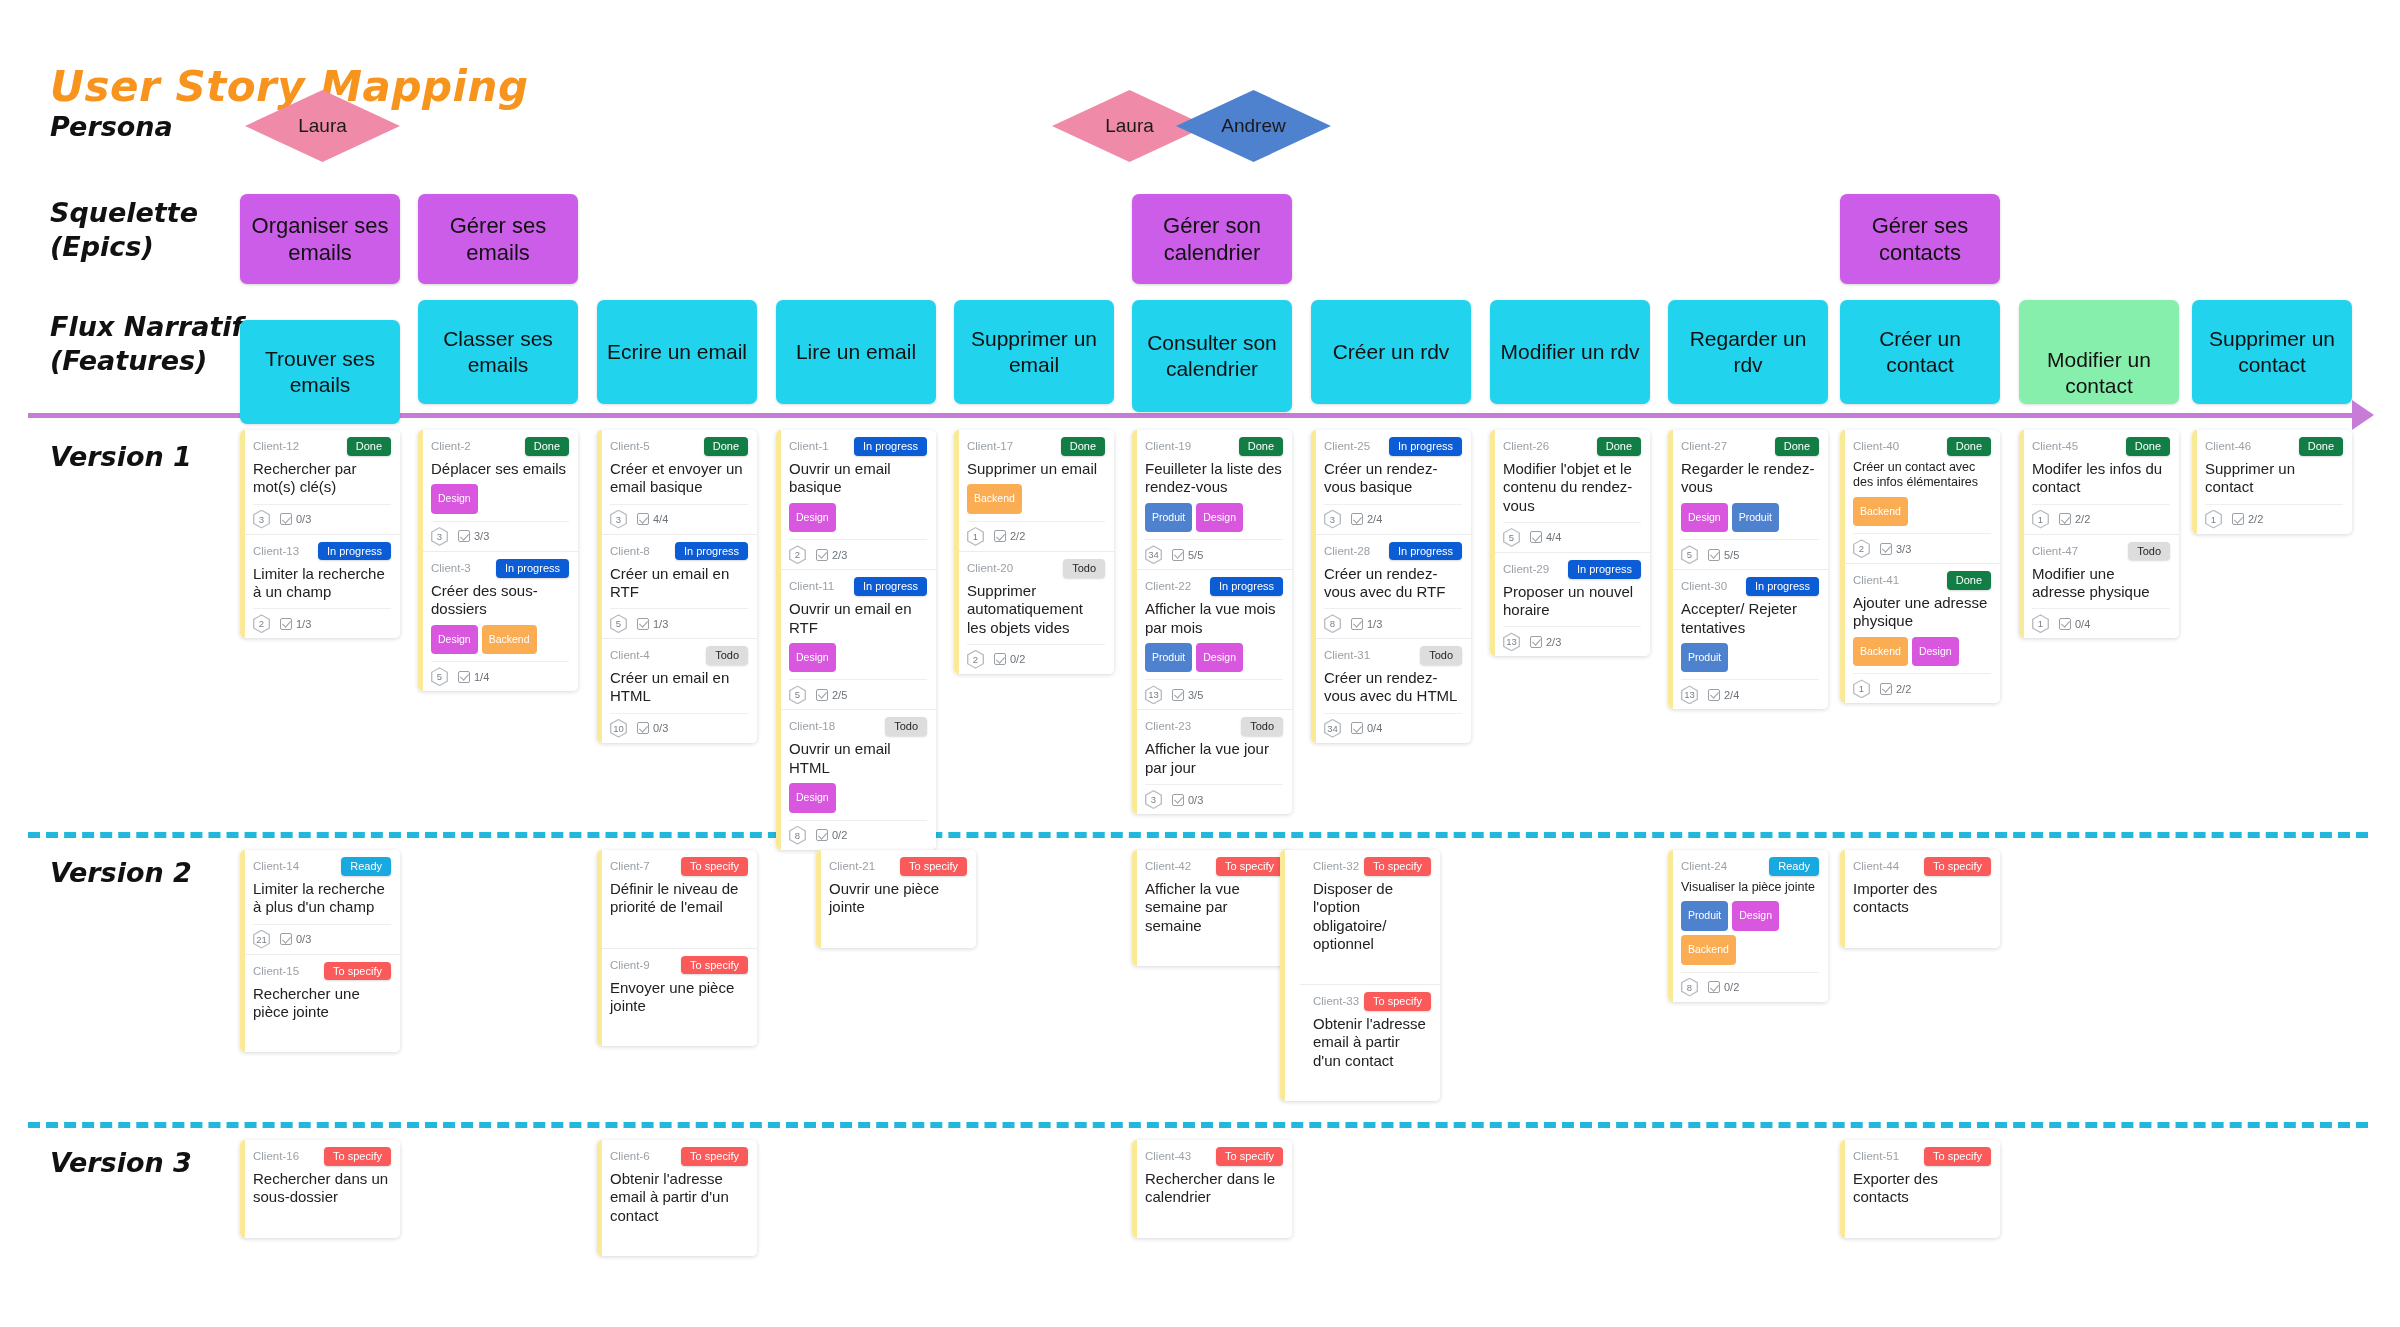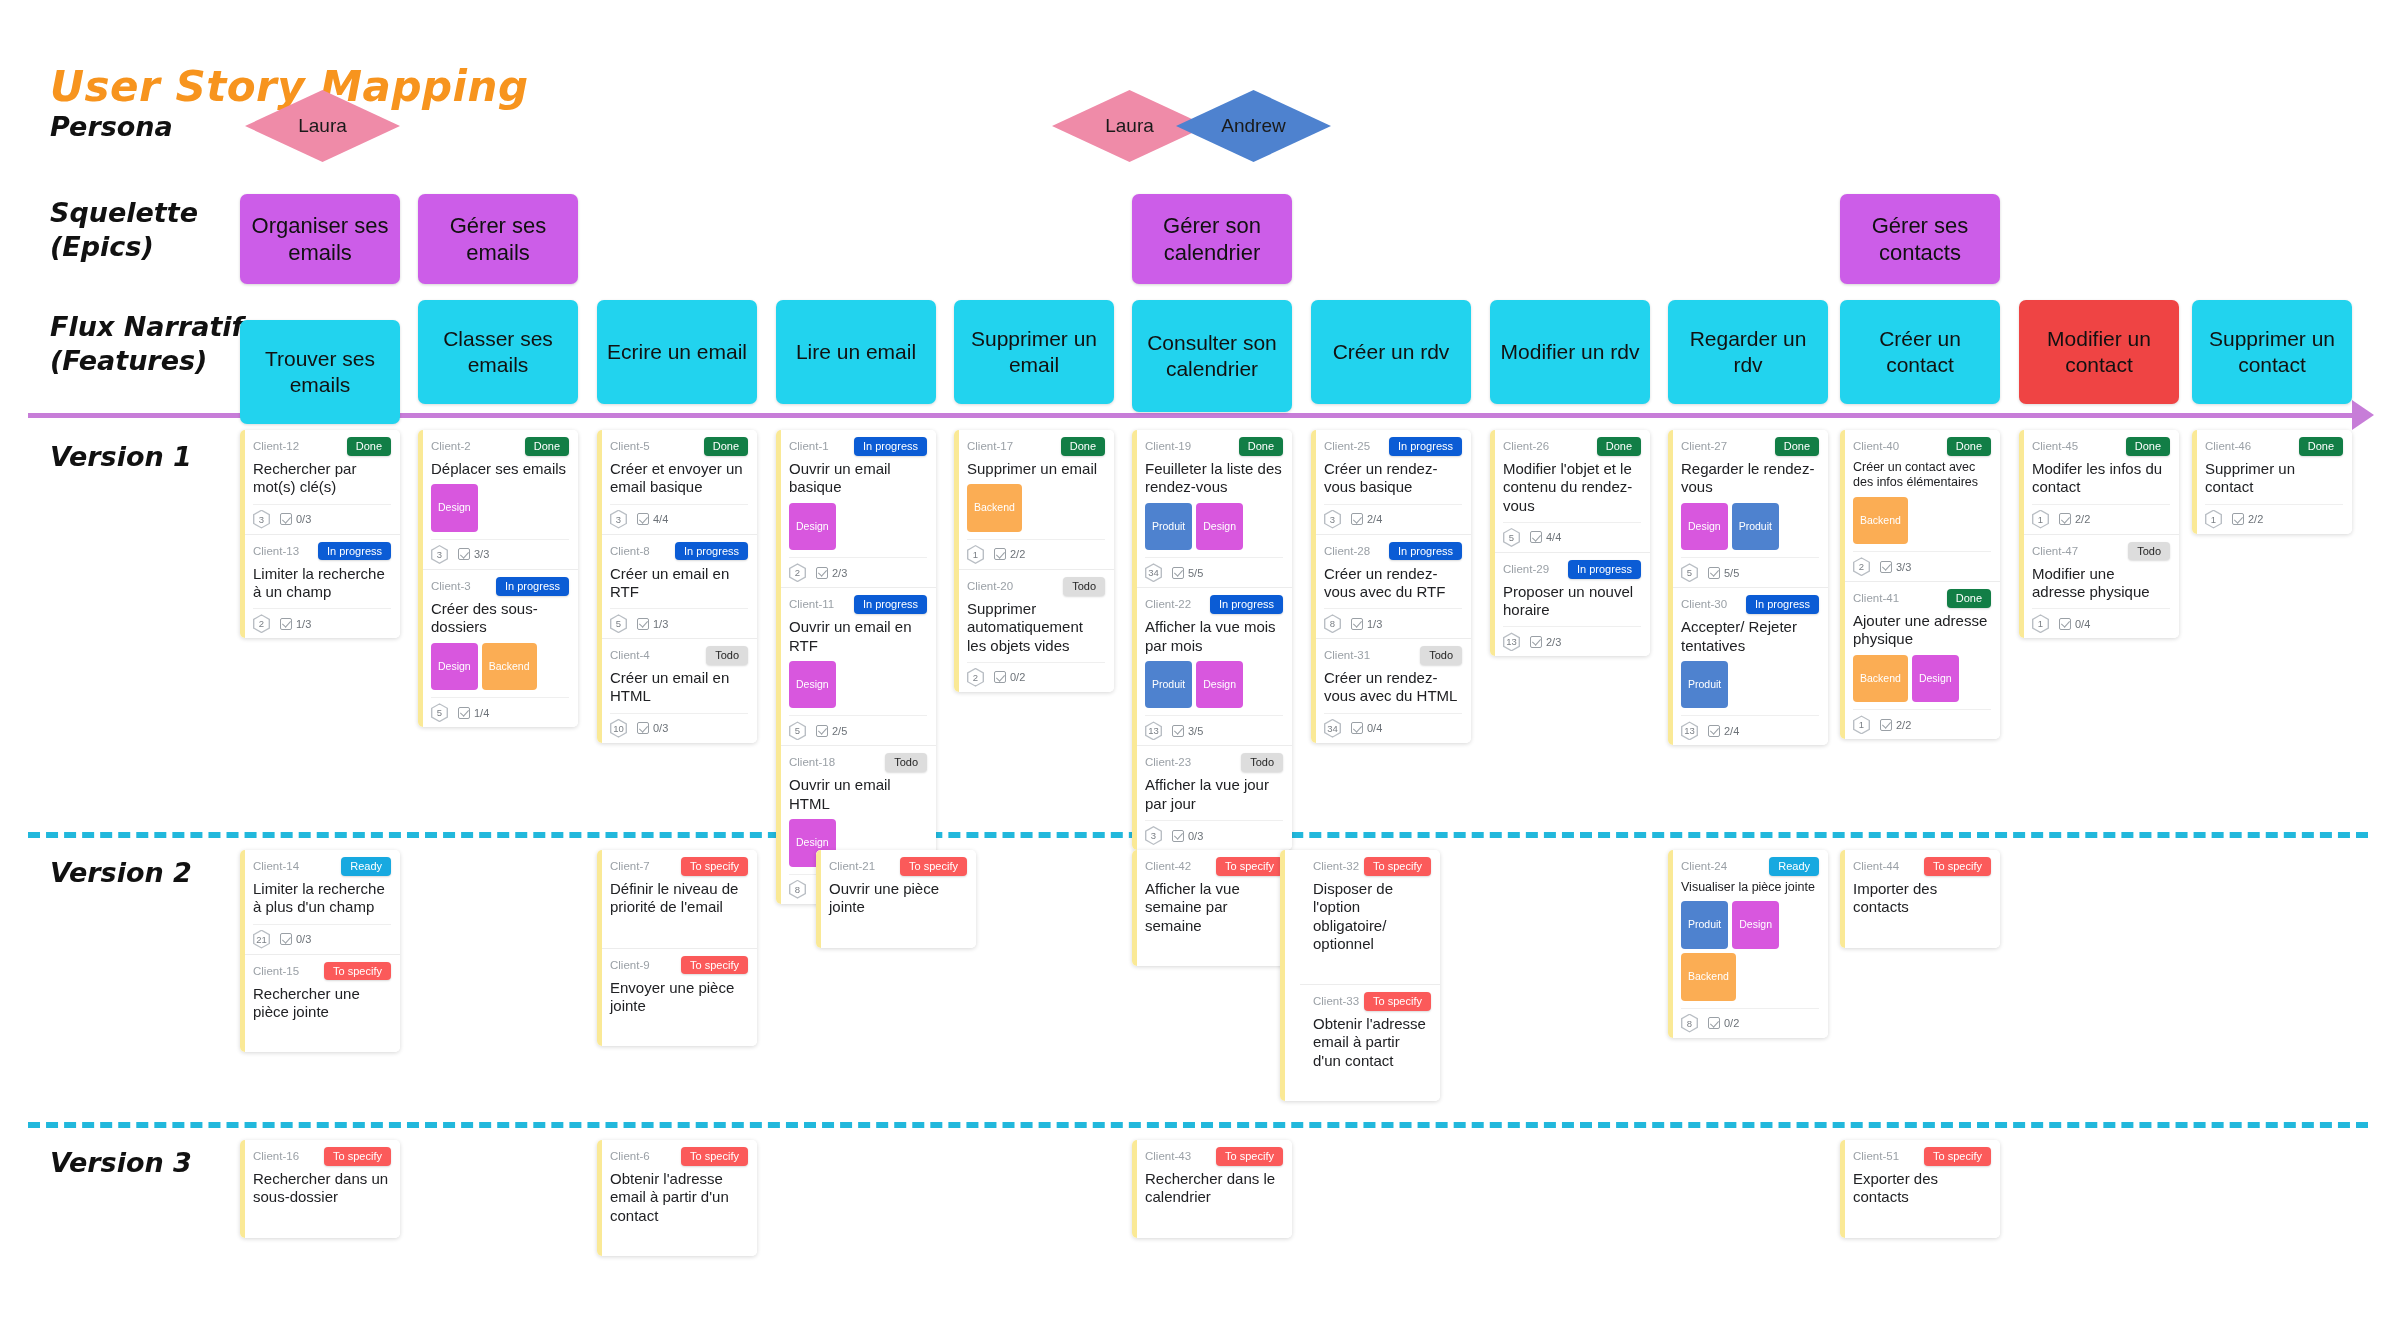--- a/index.html
+++ b/index.html
@@ -120,21 +120,21 @@
 
   .card-title {
     font-size: 15px; color: #202124;
     line-height: 1.22; margin-top: 4px;
     word-break: break-word;
   }
 
   .tags { display: flex; flex-wrap: wrap; gap: 4px; margin-top: 6px; }
   .tag {
     font-size: 10.5px; color: #ffffff;
-    border-radius: 4px; padding: 17px 7px; line-height: 1.3;
+    border-radius: 4px; padding: 8px 7px; line-height: 1.3;
   }
 
   .card-foot {
     display: flex; align-items: center; gap: 10px;
     margin-top: 7px; padding-top: 5px;
     border-top: 1px solid #efefef;
   }
   .hexpt {
     position: relative; width: 17px; height: 19px;
     display: flex; align-items: center; justify-content: center;
@@ -230,21 +230,21 @@
       </div>
       <div class="feature" style="left: 1490px; top: 300px; width: 160px; height: 104px; background: rgb(34, 211, 238);">
         <span>Modifier un rdv</span>
       </div>
       <div class="feature" style="left: 1668px; top: 300px; width: 160px; height: 104px; background: rgb(34, 211, 238);">
         <span>Regarder un rdv</span>
       </div>
       <div class="feature" style="left: 1840px; top: 300px; width: 160px; height: 104px; background: rgb(34, 211, 238);">
         <span>Créer un contact</span>
       </div>
-      <div class="feature" style="left: 2019px; top: 300px; width: 160px; height: 104px; background: #ef4444;">
+      <div class="feature" style="left: 2019px; top: 300px; width: 160px; height: 104px; background: #86efac; align-items: flex-end;">
         <span>Modifier un contact</span>
       </div>
       <div class="feature" style="left: 2192px; top: 300px; width: 160px; height: 104px; background: rgb(34, 211, 238);">
         <span>Supprimer un contact</span>
       </div>
       <div class="dashed" style="top: 832px; border-top-color: rgb(34, 184, 220);"></div>
       <div class="dashed" style="top: 1122px; border-top-color: rgb(34, 184, 220);"></div>
       <div class="stack" style="left: 240px; top: 430px;">
         <div class="card">
           <div class="card-head">

